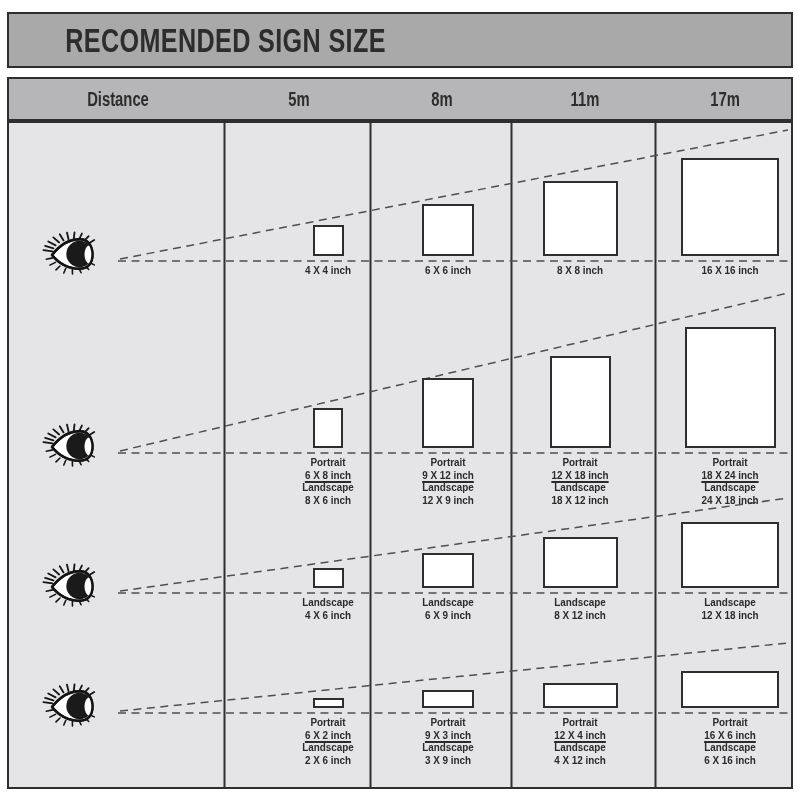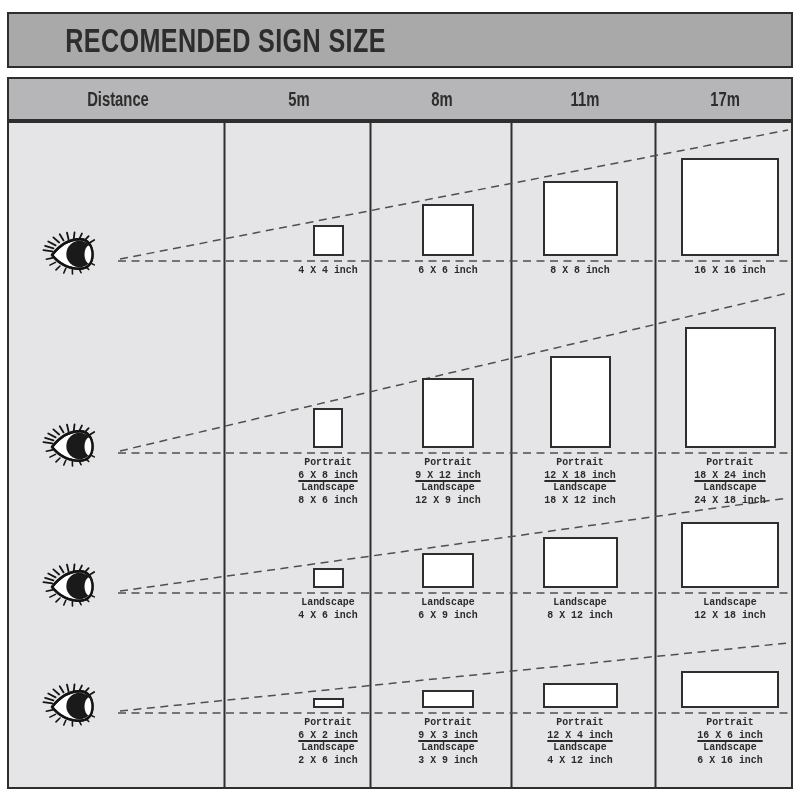--- a/index.html
+++ b/index.html
@@ -24,21 +24,21 @@
   }
   .hdr{
     position:absolute;top:50%;transform:translate(-50%,-50%) scaleX(0.74);
     font-size:20px;font-weight:bold;white-space:nowrap;color:#2d2d2d;
   }
   .table{
     position:absolute;left:7px;top:121px;width:786px;height:668px;
     background:var(--table-bg,#e5e5e7);border:2px solid var(--line,#2e2e2e);
     box-sizing:border-box;overflow:hidden;
   }
-  .layer{position:absolute;left:-2px;top:-2px;width:786px;height:668px;font-family:Liberation Mono, monospace;}
+  .layer{position:absolute;left:-2px;top:-2px;width:786px;height:668px;}
   .layer > svg{position:absolute;left:0;top:0;}
   .sign{
     position:absolute;background:var(--sign-fill,#ffffff);
     border:2px solid var(--line,#2e2e2e);box-sizing:border-box;
   }
   .lbl{
     position:absolute;width:140px;text-align:center;
     font-size:11px;font-weight:bold;line-height:12.5px;
     transform:scaleX(0.9);white-space:nowrap;color:#2b2b2b;
   }

